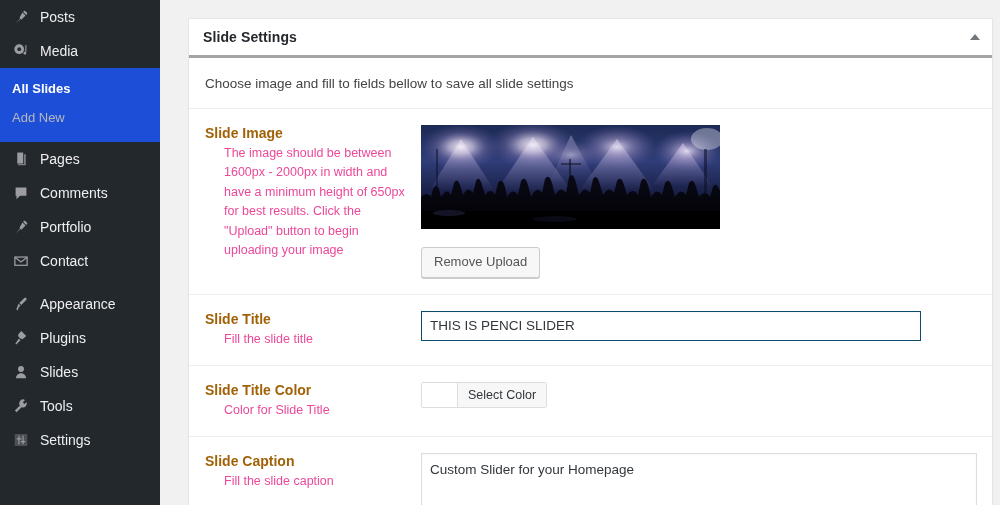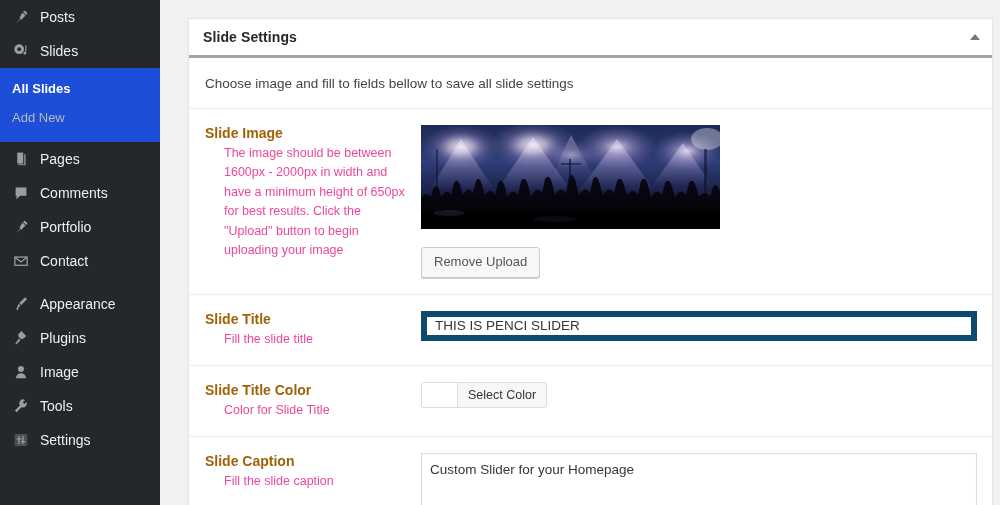--- a/index.html
+++ b/index.html
@@ -157,23 +157,23 @@
     background: #f7f7f7;
     border: 1px solid #ccc;
     border-radius: 3px;
     padding: 6px 12px 7px 12px;
     box-shadow: 0 1px 0 #ccc;
     cursor: pointer;
     line-height: 1.2;
   }
 
   .text-input {
-    width: 556px;
+    width: 500px;
     height: 30px;
-    border: 6px solid #0c4a6e;
+    border: 1px solid #0c4a6e;
     background: #fff;
     font-size: 13.5px;
     color: #32373c;
     padding: 4px 8px;
     font-family: "Liberation Sans", sans-serif;
     outline: none;
     box-shadow: inset 0 1px 2px rgba(0,0,0,.04);
   }
 
   .colorbox {
@@ -231,21 +231,21 @@
     </div>
 
     <div class="menu-item">
       <span class="mi-icon">
         <svg width="18" height="18" viewBox="0 0 20 20" fill="#c3c4c7">
           <circle cx="8" cy="8" r="5.4"></circle>
           <circle cx="8" cy="8" r="2.1" fill="#23282d"></circle>
           <path d="M14.3 10.8c.9 0 1.6.7 1.6 1.6s-.7 1.6-1.6 1.6-1.6-.7-1.6-1.6.7-1.6 1.6-1.6zm.6-7.6l1.2.4-.2 7.4-1.2-.5.2-7.3z"></path>
         </svg>
       </span>
-      <span class="mi-label">Slides</span>
+      <span class="mi-label">Media</span>
     </div>
 
 
     <div class="submenu">
       <div class="submenu-item current">
         <span>All Slides</span>
       </div>
       <div class="submenu-item">
         <span>Add New</span>
       </div>
@@ -309,21 +309,21 @@
       <span class="mi-label">Plugins</span>
     </div>
 
     <div class="menu-item">
       <span class="mi-icon">
         <svg width="18" height="18" viewBox="0 0 20 20" fill="#c3c4c7">
           <circle cx="10" cy="6.6" r="3.3"></circle>
           <path d="M4.4 17c0-3.2 2.5-5.6 5.6-5.6s5.6 2.4 5.6 5.6z"></path>
         </svg>
       </span>
-      <span class="mi-label">Image</span>
+      <span class="mi-label">Slides</span>
     </div>
 
     <div class="menu-item">
       <span class="mi-icon">
         <svg width="18" height="18" viewBox="0 0 20 20" fill="#c3c4c7">
           <path d="M12.4 2.6a4.4 4.4 0 00-3.6 6.9L3.2 15l1.9 1.9 5.5-5.6a4.4 4.4 0 005.6-5.8l-2.3 2.3-1.9-1.9 2.3-2.3a4.5 4.5 0 00-1.9-1z"></path>
         </svg>
       </span>
       <span class="mi-label">Tools</span>
     </div>

